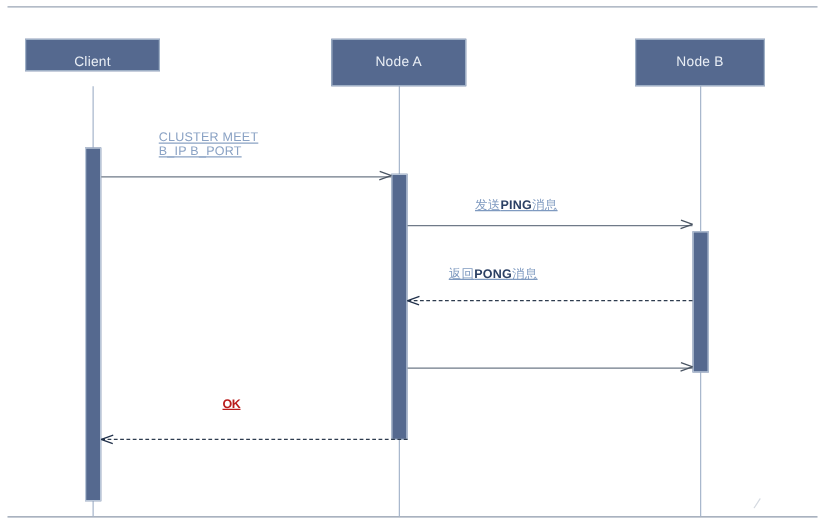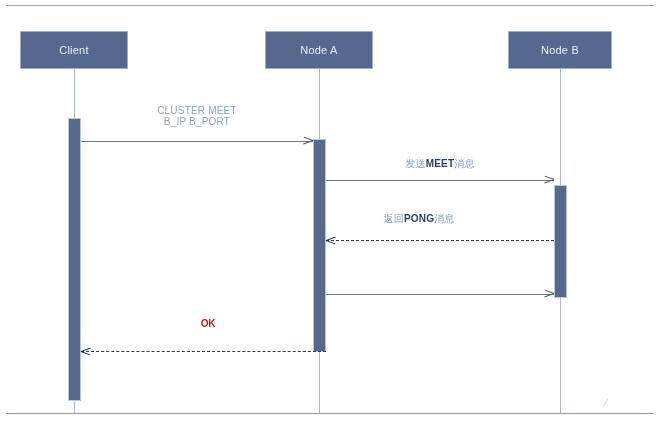--- a/index.html
+++ b/index.html
@@ -86,22 +86,22 @@
   .arrow-head.left  i.a { transform: rotate(-20deg); }
   .arrow-head.left  i.b { transform: rotate(20deg); }
   .arrow-head.dark i { border-top-color: #20304a; }
 
   
   .msg-label {
     position: absolute;
     font-size: 10px;
     color: #8aa2c4;
     white-space: nowrap;
-    text-align: center;
     letter-spacing: 0.2px;
+    text-decoration: underline;
   }
   .msg-label.cn {
     color: #7f9ac0;
   }
   .msg-label.cn b {
     color: #2b4064;
     font-weight: bold;
   }
   .msg-label.ok {
     color: #b91c1c;
@@ -128,21 +128,21 @@
   <div class="frame-rule bottom"></div>
 
   <div class="lifeline" style="left:74px;  top:69px; height:344px;"></div>
   <div class="lifeline" style="left:319px; top:69px; height:344px;"></div>
   <div class="lifeline" style="left:560px; top:69px; height:344px;"></div>
 
   <div class="activation" style="left:68px;  top:118px; width:13px; height:283px;"></div>
   <div class="activation" style="left:313px; top:139px; width:13px; height:213px;"></div>
   <div class="activation" style="left:554px; top:185px; width:13px; height:113px;"></div>
 
-  <div class="participant" style="left:20px;  top:31px; width:108px; height:38px;text-align:center;">
+  <div class="participant" style="left:20px;  top:31px; width:108px; height:26px;text-align:center;">
     <span>Client</span>
   </div>
   <div class="participant" style="left:508px; top:31px; width:104px; height:38px;">
     <span>Node B</span>
   </div>
   <div class="participant" style="left:265px; top:31px; width:108px; height:38px;">
     <span>Node A</span>
   </div>
 
   <div class="msg-line" style="left:81px; top:141px; width:232px;"></div>
@@ -154,21 +154,21 @@
     <span class="l1">CLUSTER MEET</span>
     <span class="l2">B_IP B_PORT</span>
   </div>
 
   <div class="msg-line" style="left:326px; top:180px; width:228px;"></div>
   <div class="arrow-head right" style="left:554px; top:180px;">
       <i class="a"></i>
       <i class="b"></i>
     </div>
   <div class="msg-label cn" style="left:380px; top:157px; width:120px;">
-    <span>发送</span><b>MEET</b><span>消息</span>
+    <span>发送</span><b>PING</b><span>消息</span>
   </div>
 
   <div class="msg-line dashed" style="left:326px; top:240px; width:228px;"></div>
   <div class="arrow-head left dark" style="left:326px; top:240px;">
       <i class="a"></i>
       <i class="b"></i>
     </div>
   <div class="msg-label cn" style="left:359px; top:212px; width:120px;">
     <span>返回</span><b>PONG</b><span>消息</span>
   </div>

